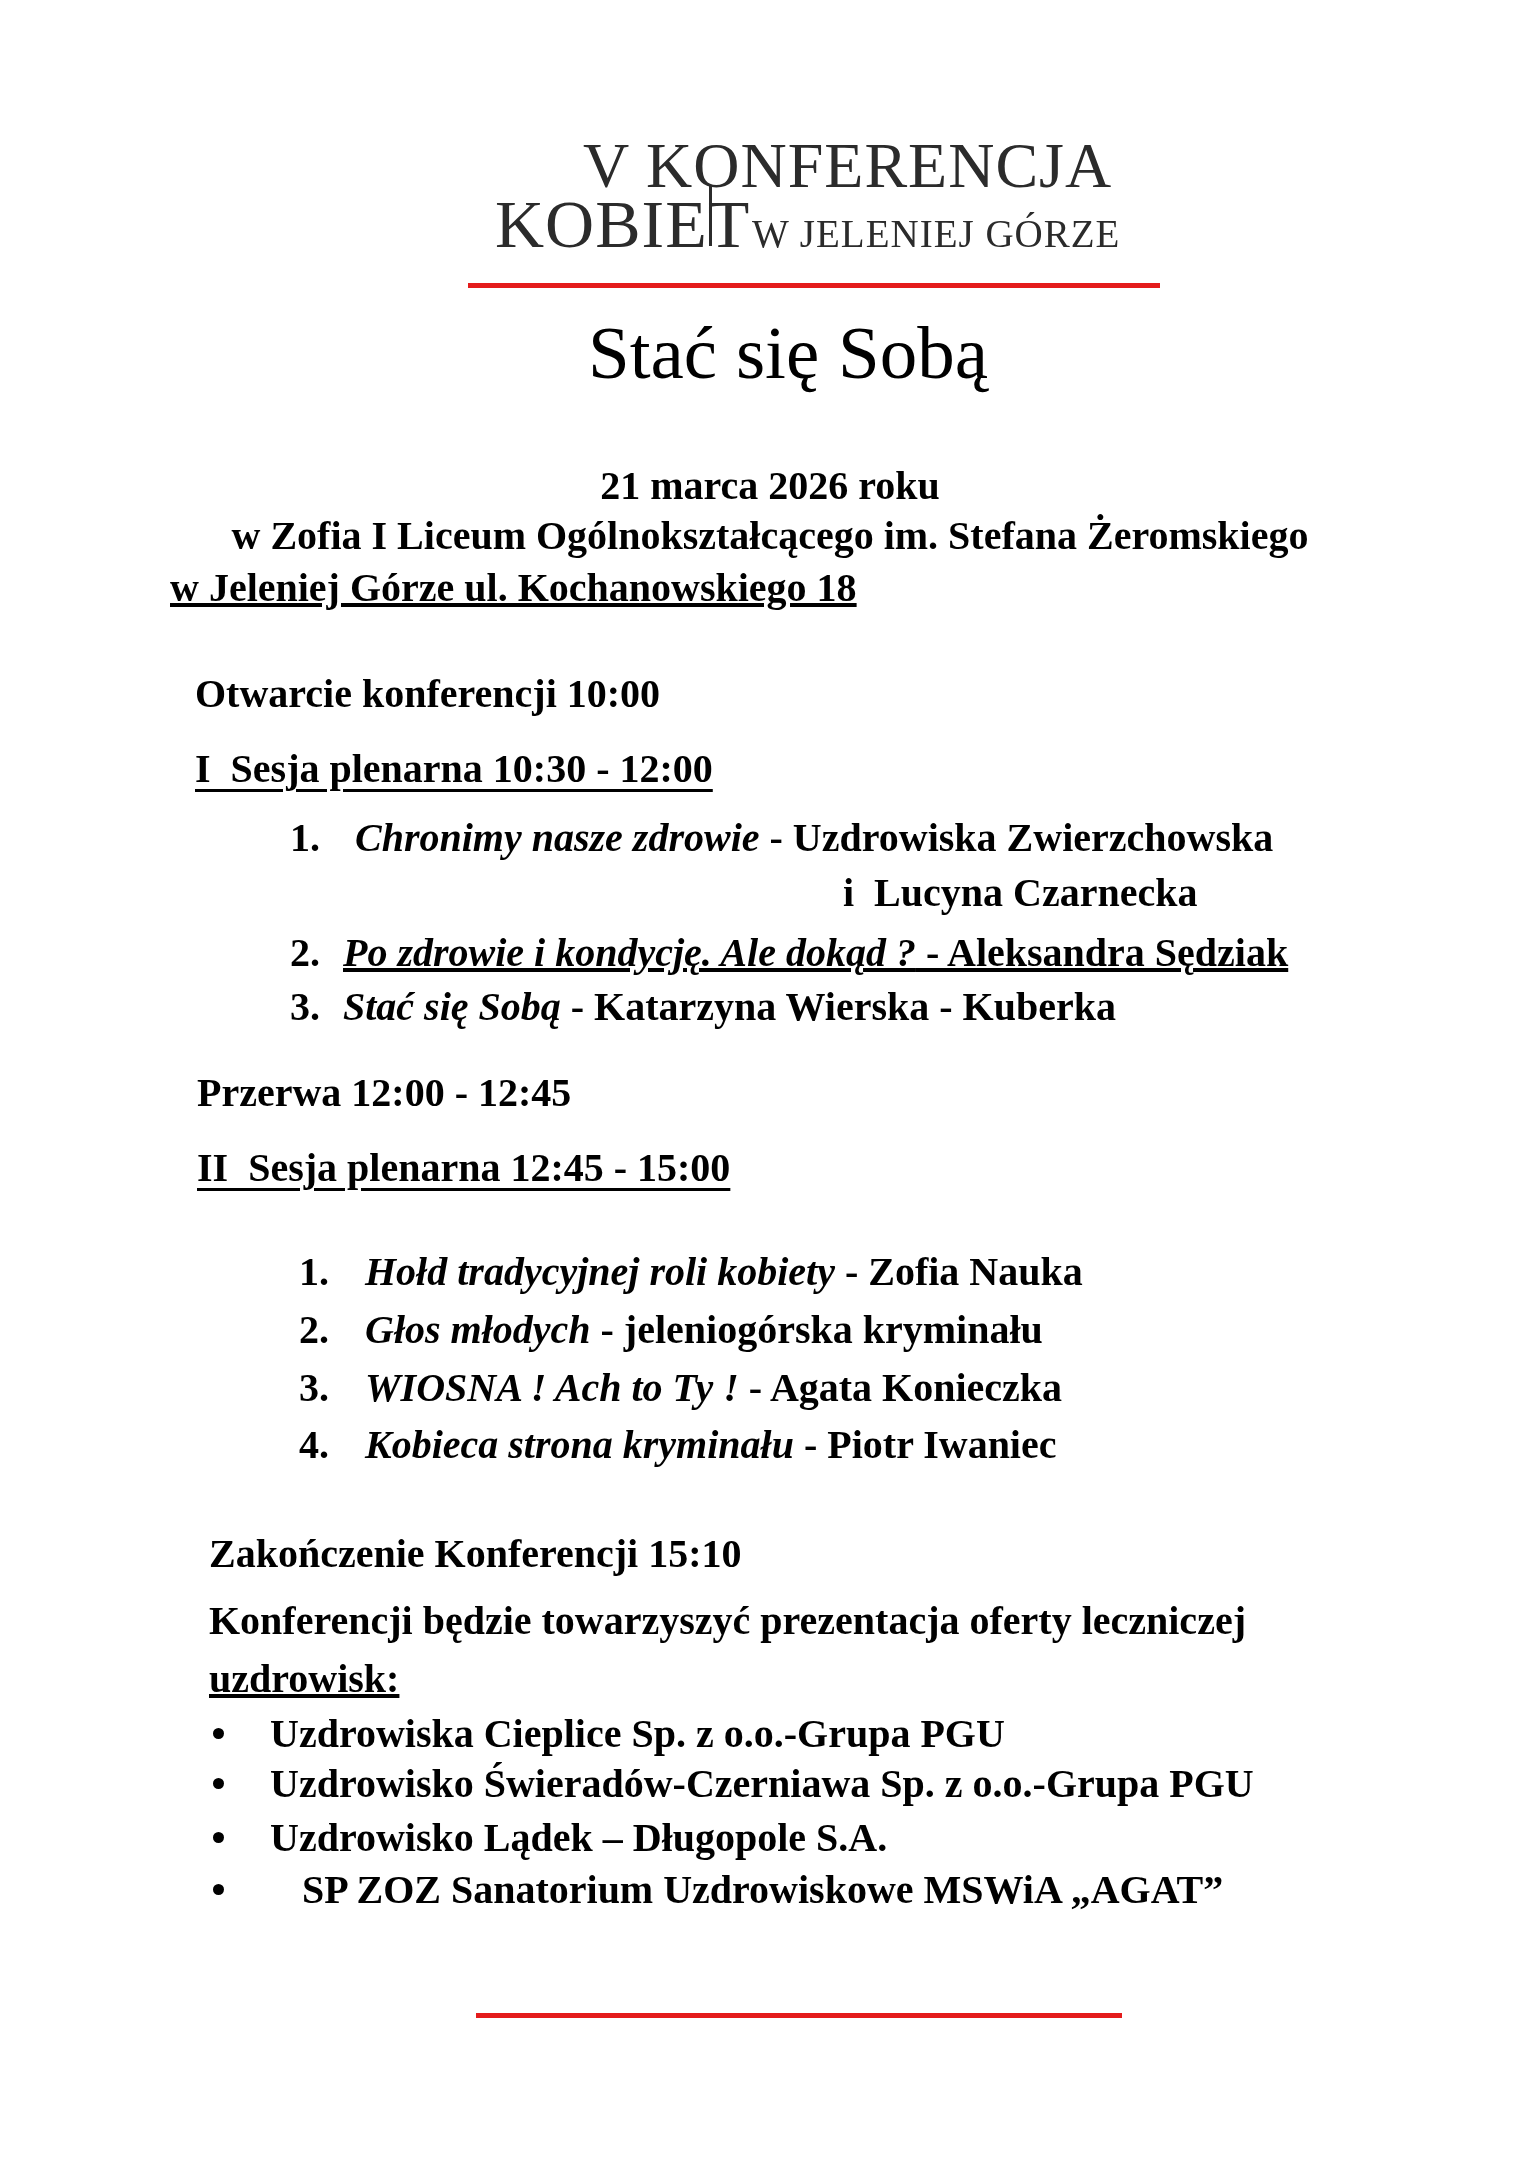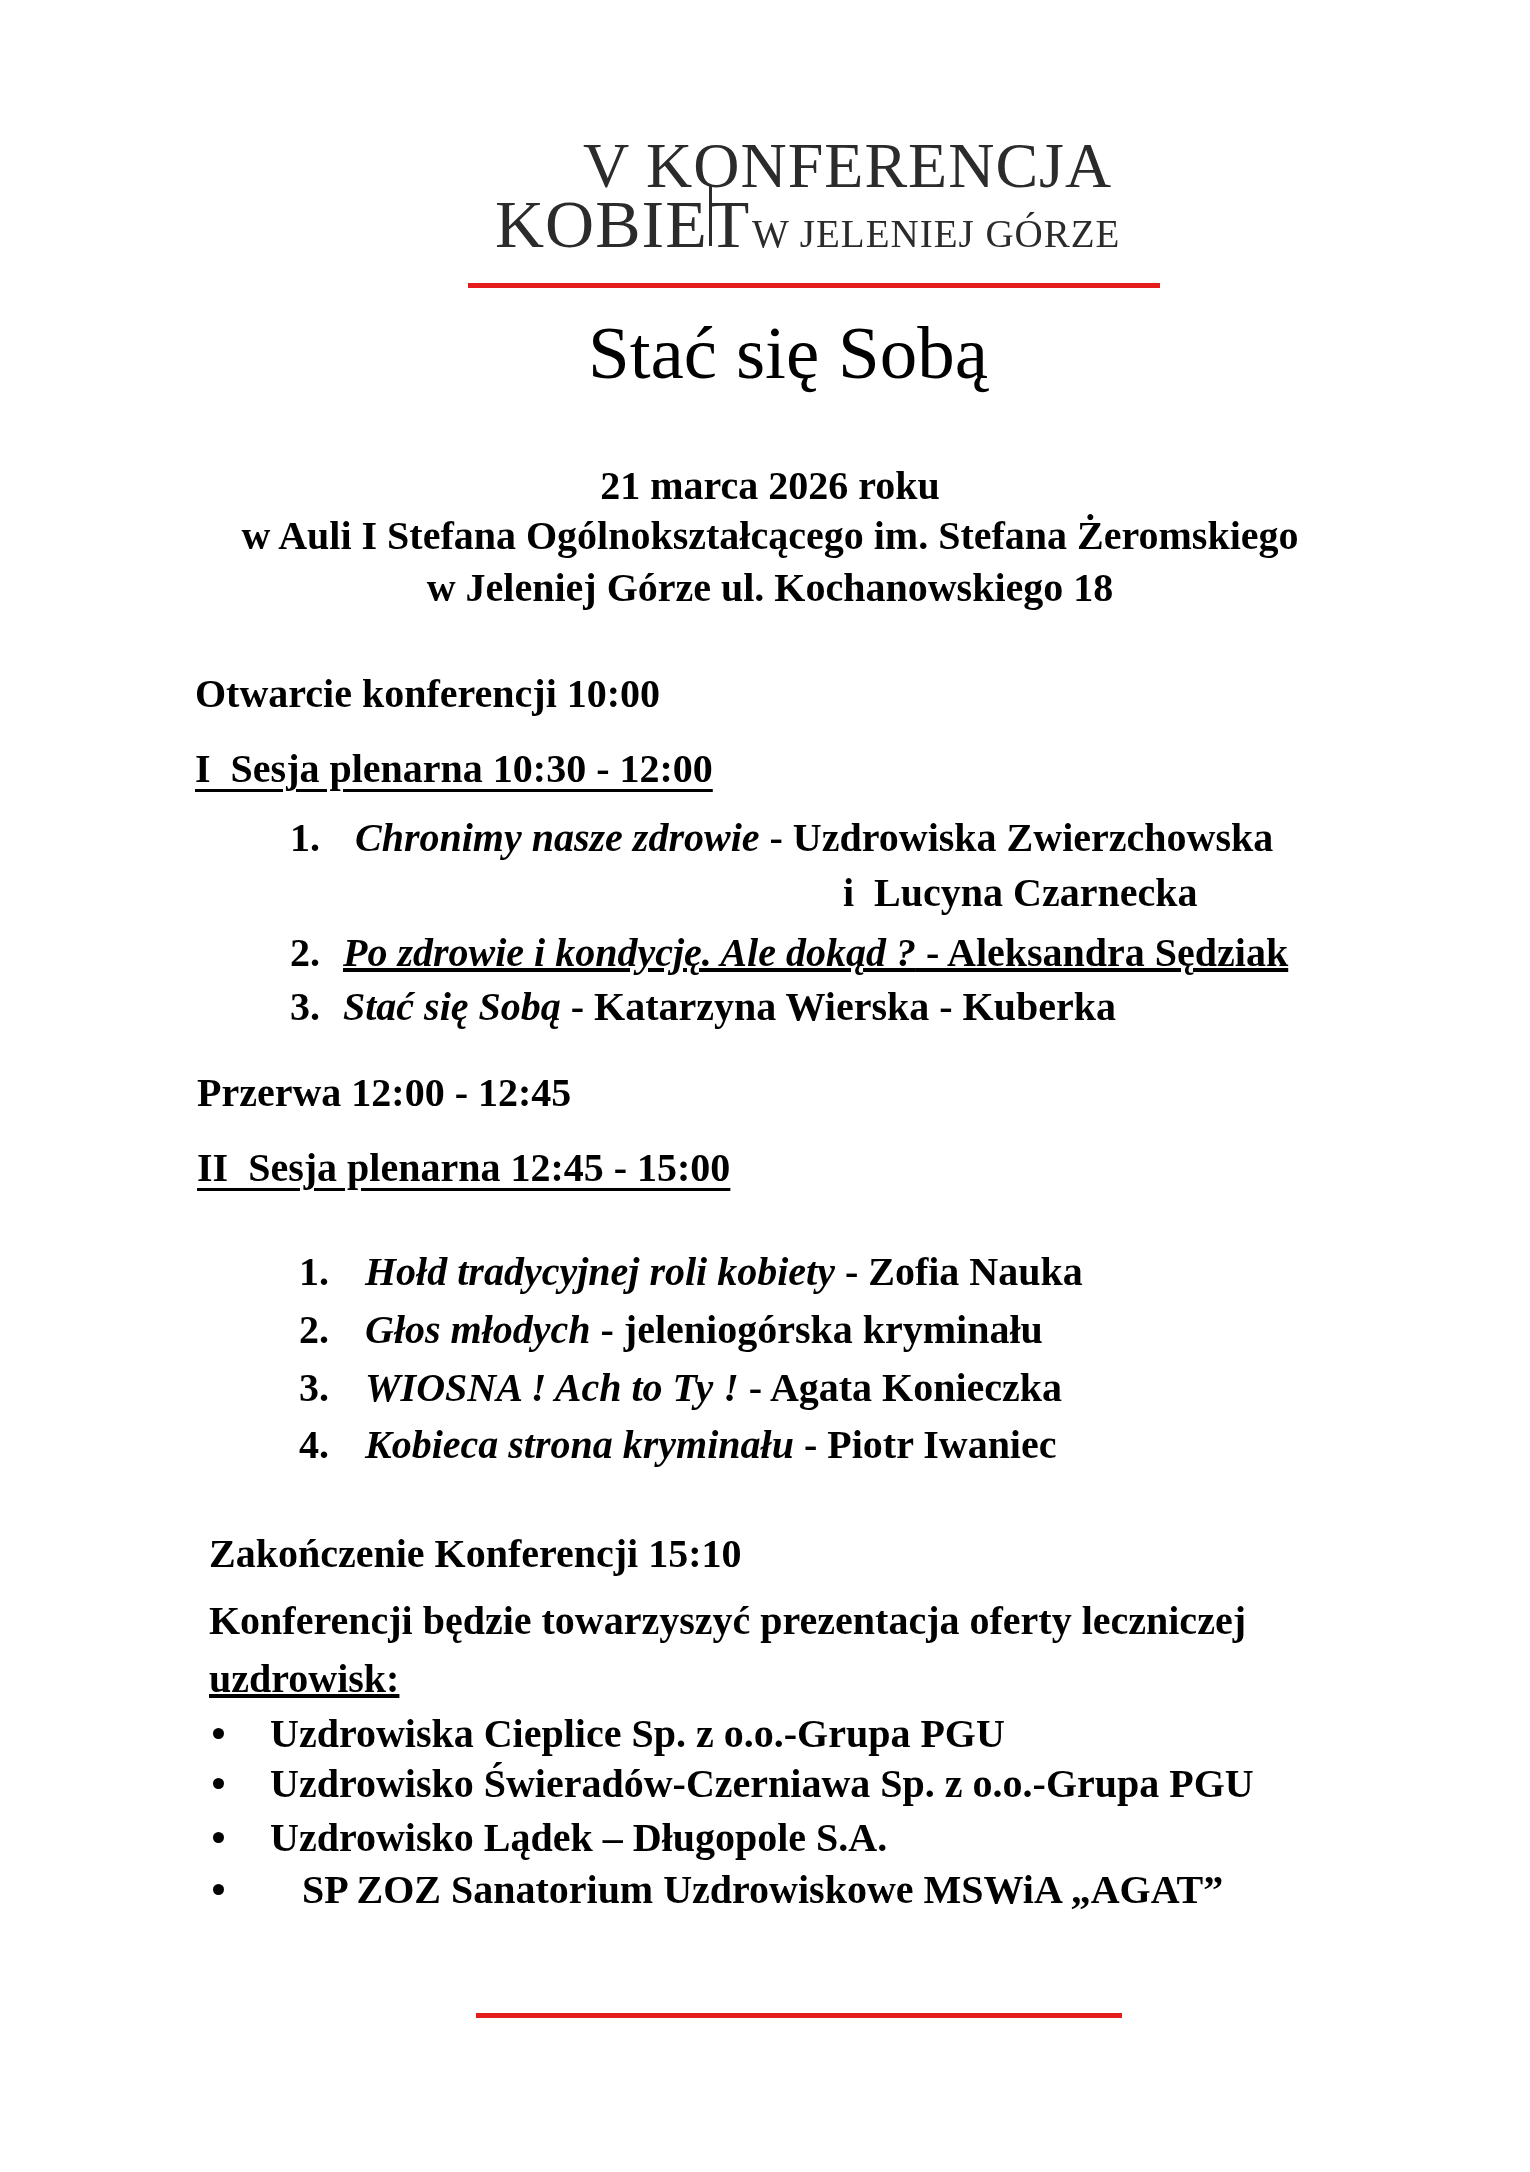--- a/index.html
+++ b/index.html
@@ -21,22 +21,22 @@
   <div class="ln logo" style="left:583px; top:134px; font-size:64px;">V KONFERENCJA</div>
   <div class="ln logo" style="left:495px; top:190px; font-size:68px;">KOBIET</div>
   <div class="ln logo" style="left:752px; top:214px; font-size:39px;">W JELENIEJ GÓRZE</div>
   <div class="venus-stem" style="left:709px; top:186px; width:3px; height:60px;"></div>
 </div>
 <div class="redline" style="left: 468px; top: 283px; width: 692px; background: rgb(228, 28, 28);"></div>
 
 <div class="ln" style="left:548px; top:315px; font-size:75px; width:480px; text-align:center;">Stać się Sobą</div>
 
 <div class="ln b40" style="left:170px; width:1200px; text-align:center; top:466px;">21 marca 2026 roku</div>
-<div class="ln b40" style="left:170px; width:1200px; text-align:center; top:516px;">w Auli I Stefana Ogólnokształcącego im. Stefana Żeromskiego</div>
-<div class="ln b40" style="left:170px; width:1200px; text-align:center; top:568px;">w Jeleniej Górze ul. Kochanowskiego 18</div>
+<div class="ln b40" style="left:170px; width:1200px; text-align:center; top:516px;">w Zofia I Liceum Ogólnokształcącego im. Stefana Żeromskiego</div>
+<div class="ln b40" style="left:170px; width:1200px; top:568px;text-decoration:underline;">w Jeleniej Górze ul. Kochanowskiego 18</div>
 
 <div class="ln b40" style="left:195px; top:674px;">Otwarcie konferencji 10:00</div>
 
 <div class="ln b40 u" style="left:195px; top:749px; white-space:pre;">I  Sesja plenarna 10:30 - 12:00</div>
 
 <div>
   <div>
     <span class="ln b40" style="left:290px; top:818px;">1.</span>
     <span class="ln b40" style="left:355px; top:818px;">
       <span class="it">Chronimy nasze zdrowie</span><span> - Uzdrowiska Zwierzchowska</span>

